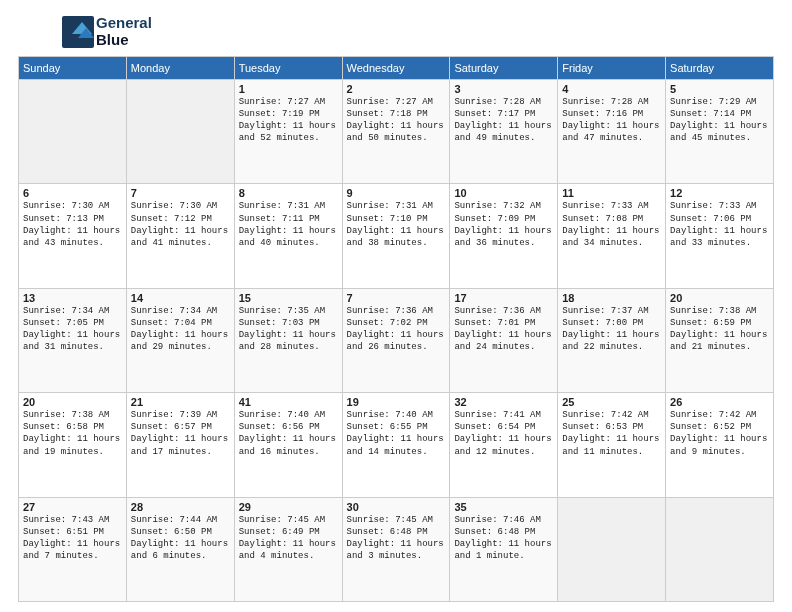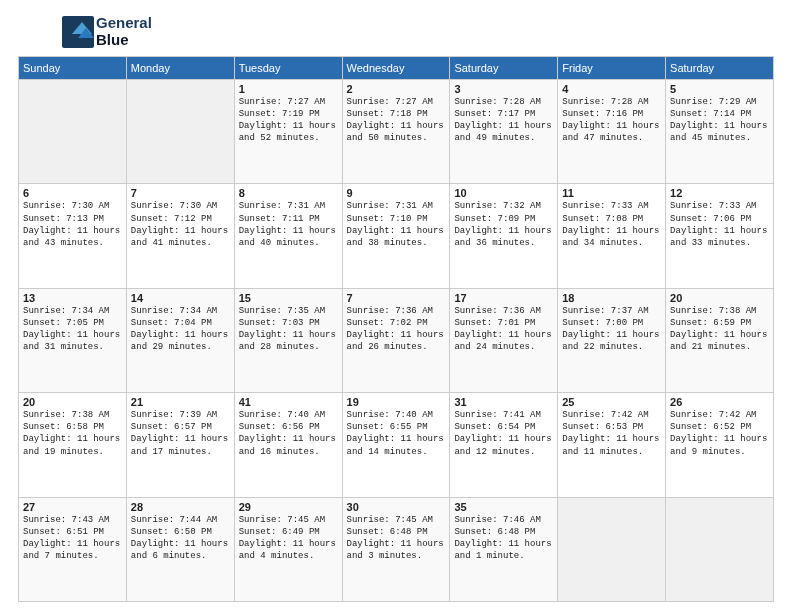--- a/index.html
+++ b/index.html
@@ -227,21 +227,21 @@
           </td>
           <td>
             <span class="day-num">41</span>
             <div class="day-cell-text">Sunrise: 7:40 AM<br>Sunset: 6:56 PM<br>Daylight: 11 hours and 16 minutes.</div>
           </td>
           <td>
             <span class="day-num">19</span>
             <div class="day-cell-text">Sunrise: 7:40 AM<br>Sunset: 6:55 PM<br>Daylight: 11 hours and 14 minutes.</div>
           </td>
           <td>
-            <span class="day-num">31</span>
+            <span class="day-num">32</span>
             <div class="day-cell-text">Sunrise: 7:41 AM<br>Sunset: 6:54 PM<br>Daylight: 11 hours and 12 minutes.</div>
           </td>
           <td>
             <span class="day-num">25</span>
             <div class="day-cell-text">Sunrise: 7:42 AM<br>Sunset: 6:53 PM<br>Daylight: 11 hours and 11 minutes.</div>
           </td>
           <td>
             <span class="day-num">26</span>
             <div class="day-cell-text">Sunrise: 7:42 AM<br>Sunset: 6:52 PM<br>Daylight: 11 hours and 9 minutes.</div>
           </td>

